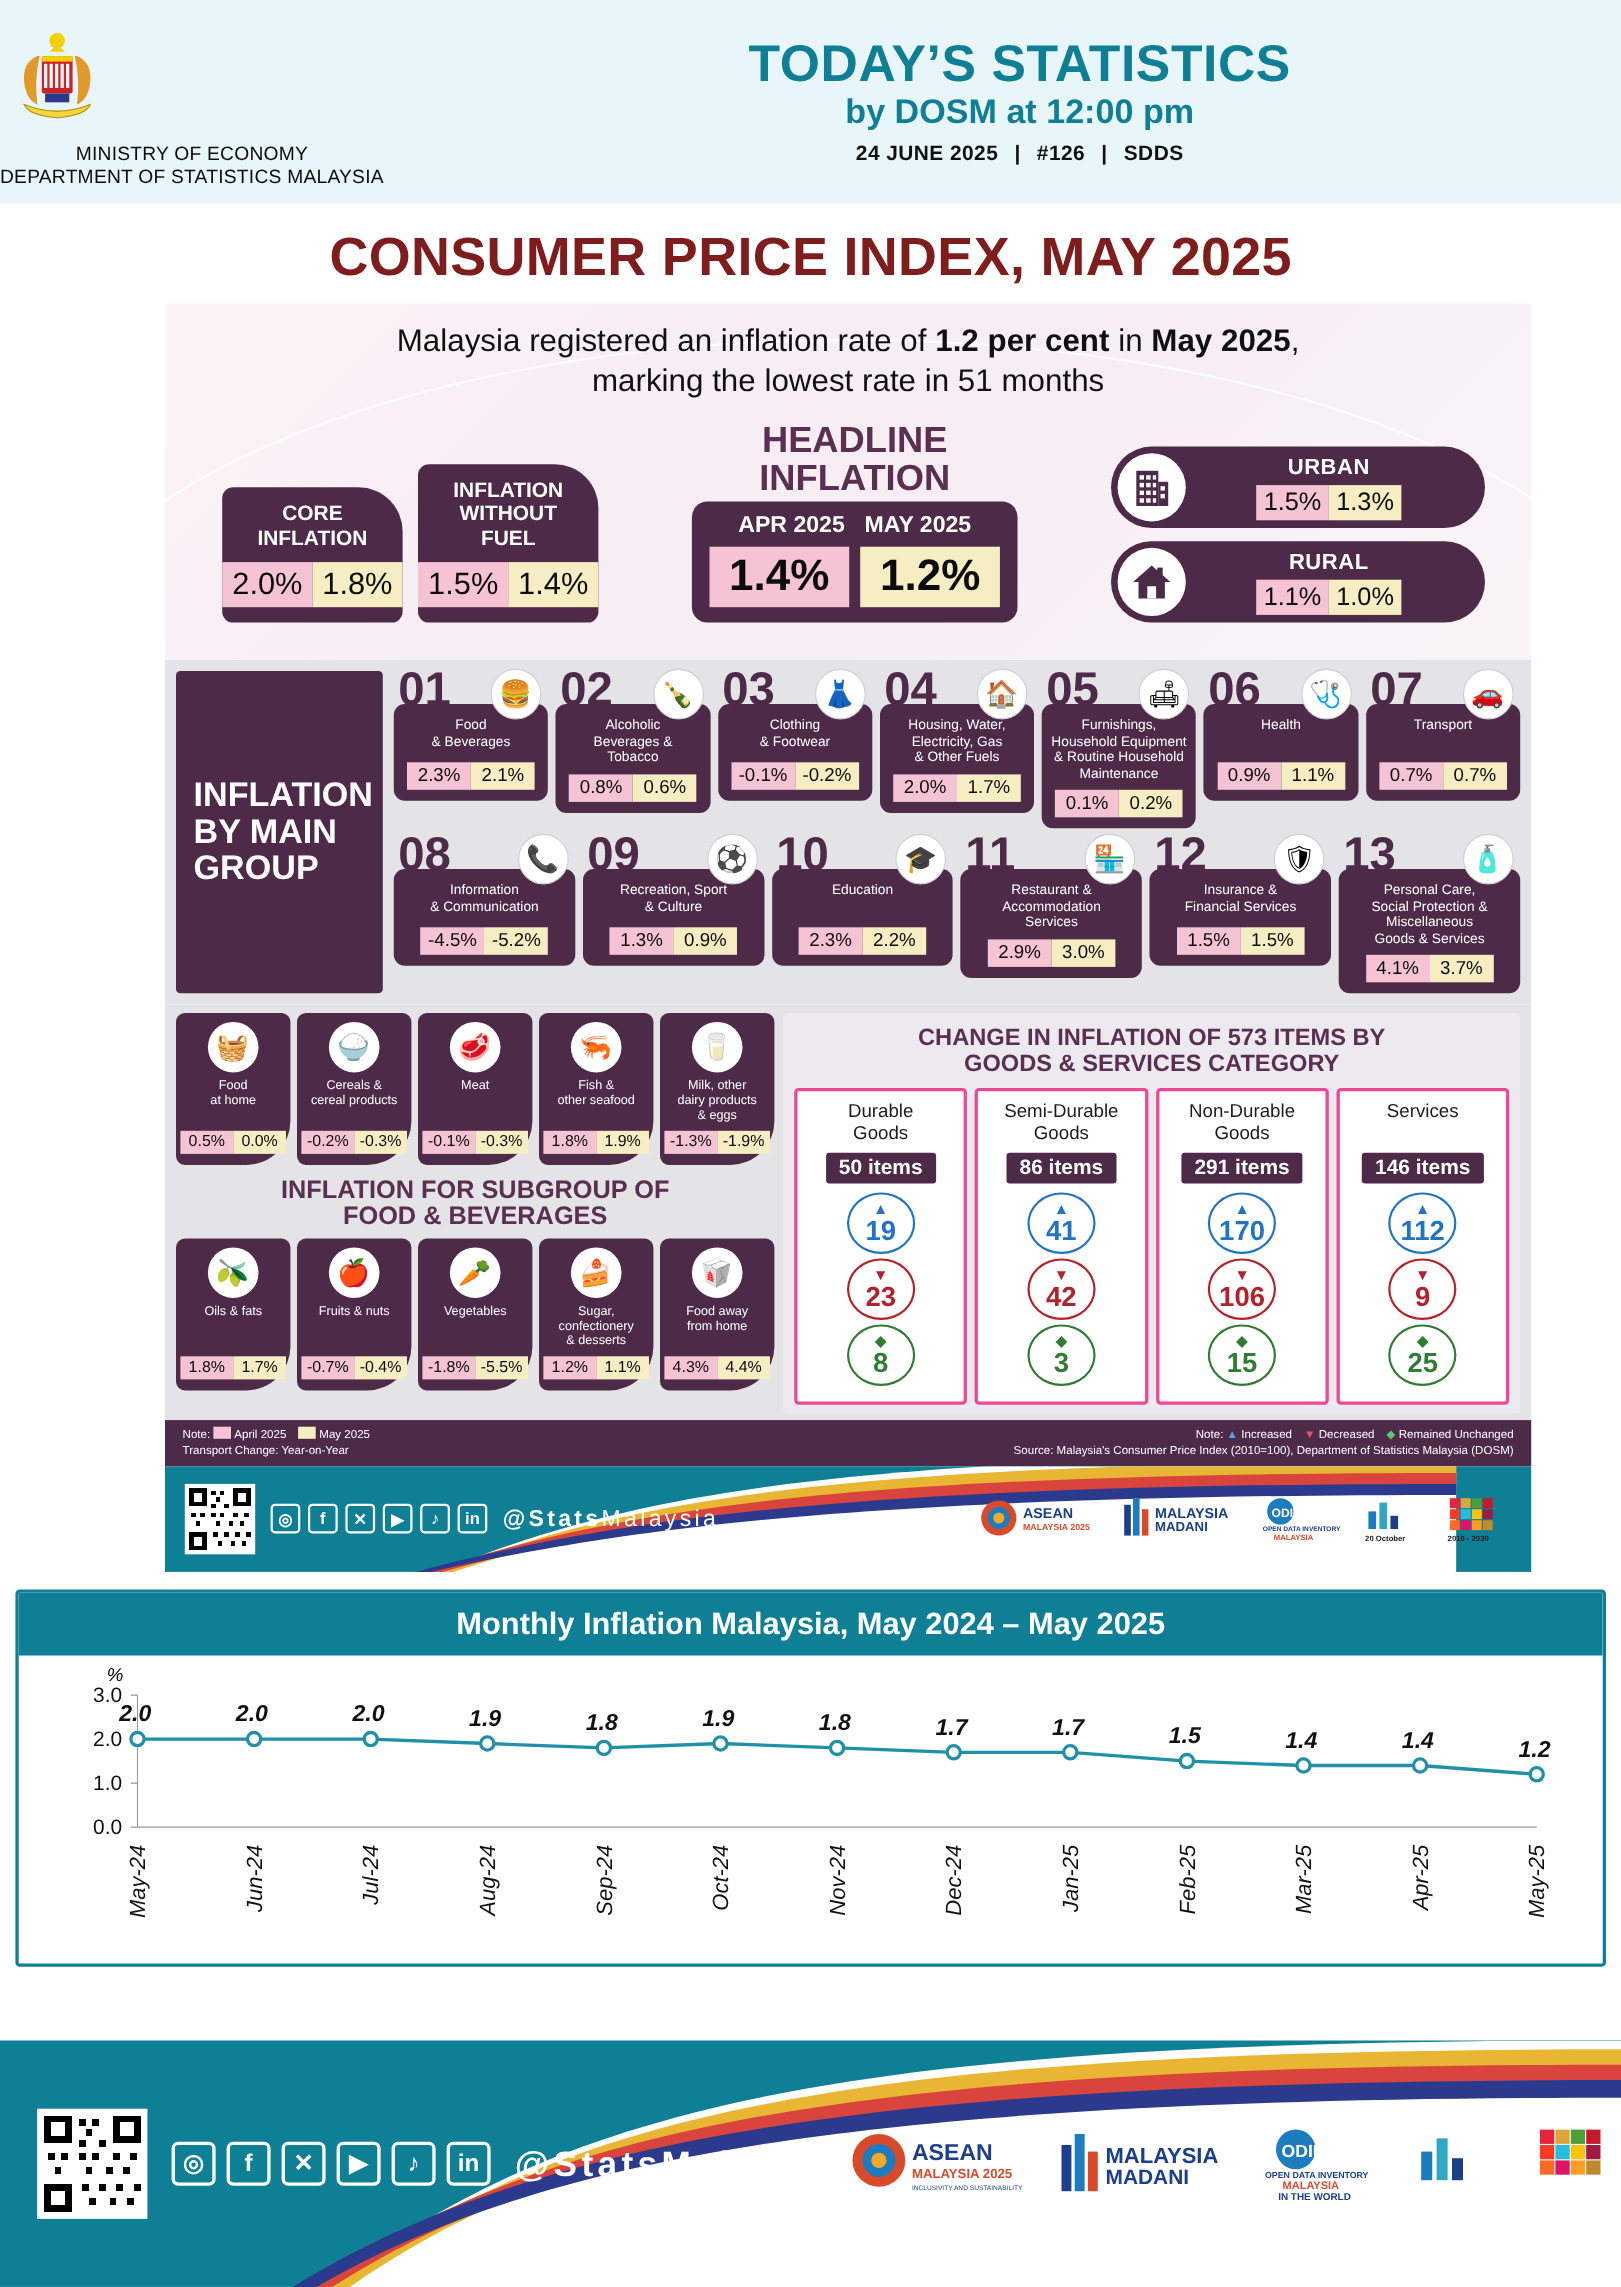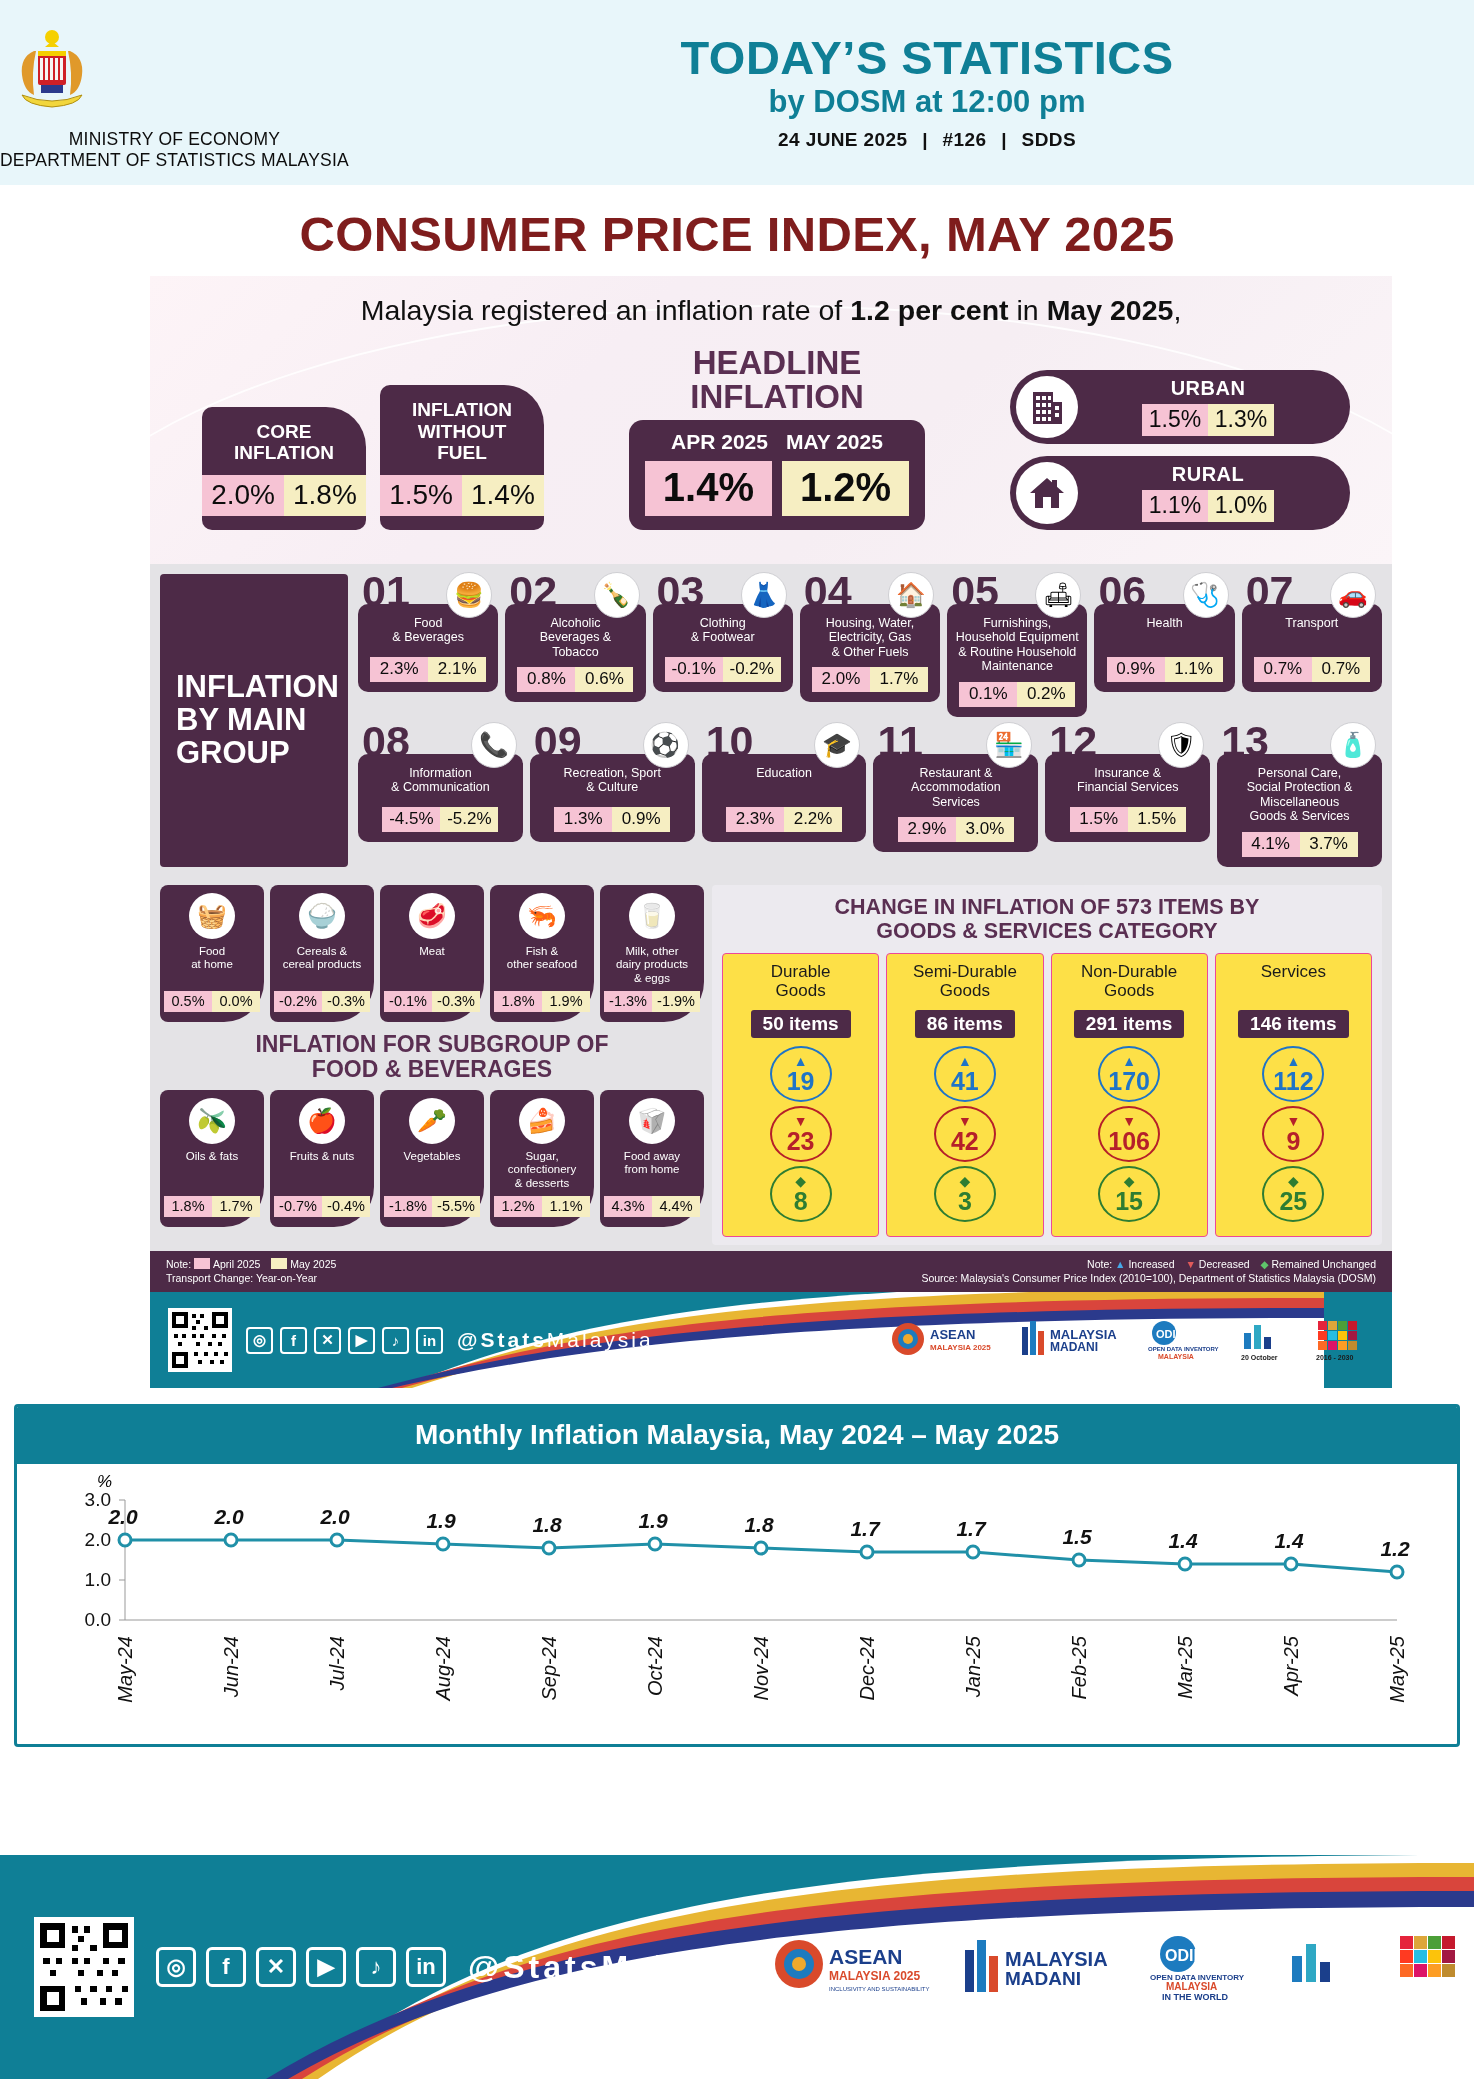--- a/index.html
+++ b/index.html
@@ -213,21 +213,21 @@
   }
 
   
   .goods-col { flex:1; background:#eceaef; border-radius:4px; padding: 10px 10px 8px; }
   .goods-title {
     text-align:center; color:#5a2f52; font-weight:bold;
     font-size:21.5px; line-height:1.12; margin-bottom:10px;
   }
   .goods-grid { display:flex; gap:7px; }
   .goods-card {
-    flex:1; background:#fde047; border:1px solid #ec4899; border-radius:4px;
+    flex:1; background:#ffffff; border:3px solid #ec4899; border-radius:4px;
     padding: 8px 4px 10px; display:flex; flex-direction:column; align-items:center;
   }
   .goods-name { font-size:17px; color:#1b1b1b; text-align:center; line-height:1.15; min-height:44px;}
   .goods-items {
     background:#4d2a47; color:#fff; font-weight:bold;
     font-size:19px; padding: 3px 12px; border-radius:3px; margin: 4px 0 8px;
   }
   .stat { display:flex; flex-direction:column; align-items:center; margin-bottom:4px; }
   .circ {
     width: 62px; height: 56px; border-radius:50%;
@@ -349,20 +349,21 @@
     </div>
   </div>
 
   <div class="main-title">CONSUMER PRICE INDEX, MAY 2025</div>
 
   <div class="panel">
 
     <div class="intro-band">
       <div class="intro-text">
         <span>Malaysia registered an inflation rate of </span><b>1.2 per cent</b><span> in </span><b>May 2025</b><span>,</span><br>
+        <span>marking the lowest rate in 51 months</span>
       </div>
 
       <div class="kpi-row">
         <div class="kpi-card kpi-core">
           <div class="lbl">CORE<br>INFLATION</div>
           <div class="vals">
             <div class="v apr">2.0%</div>
             <div class="v may">1.8%</div>
           </div>
         </div>

